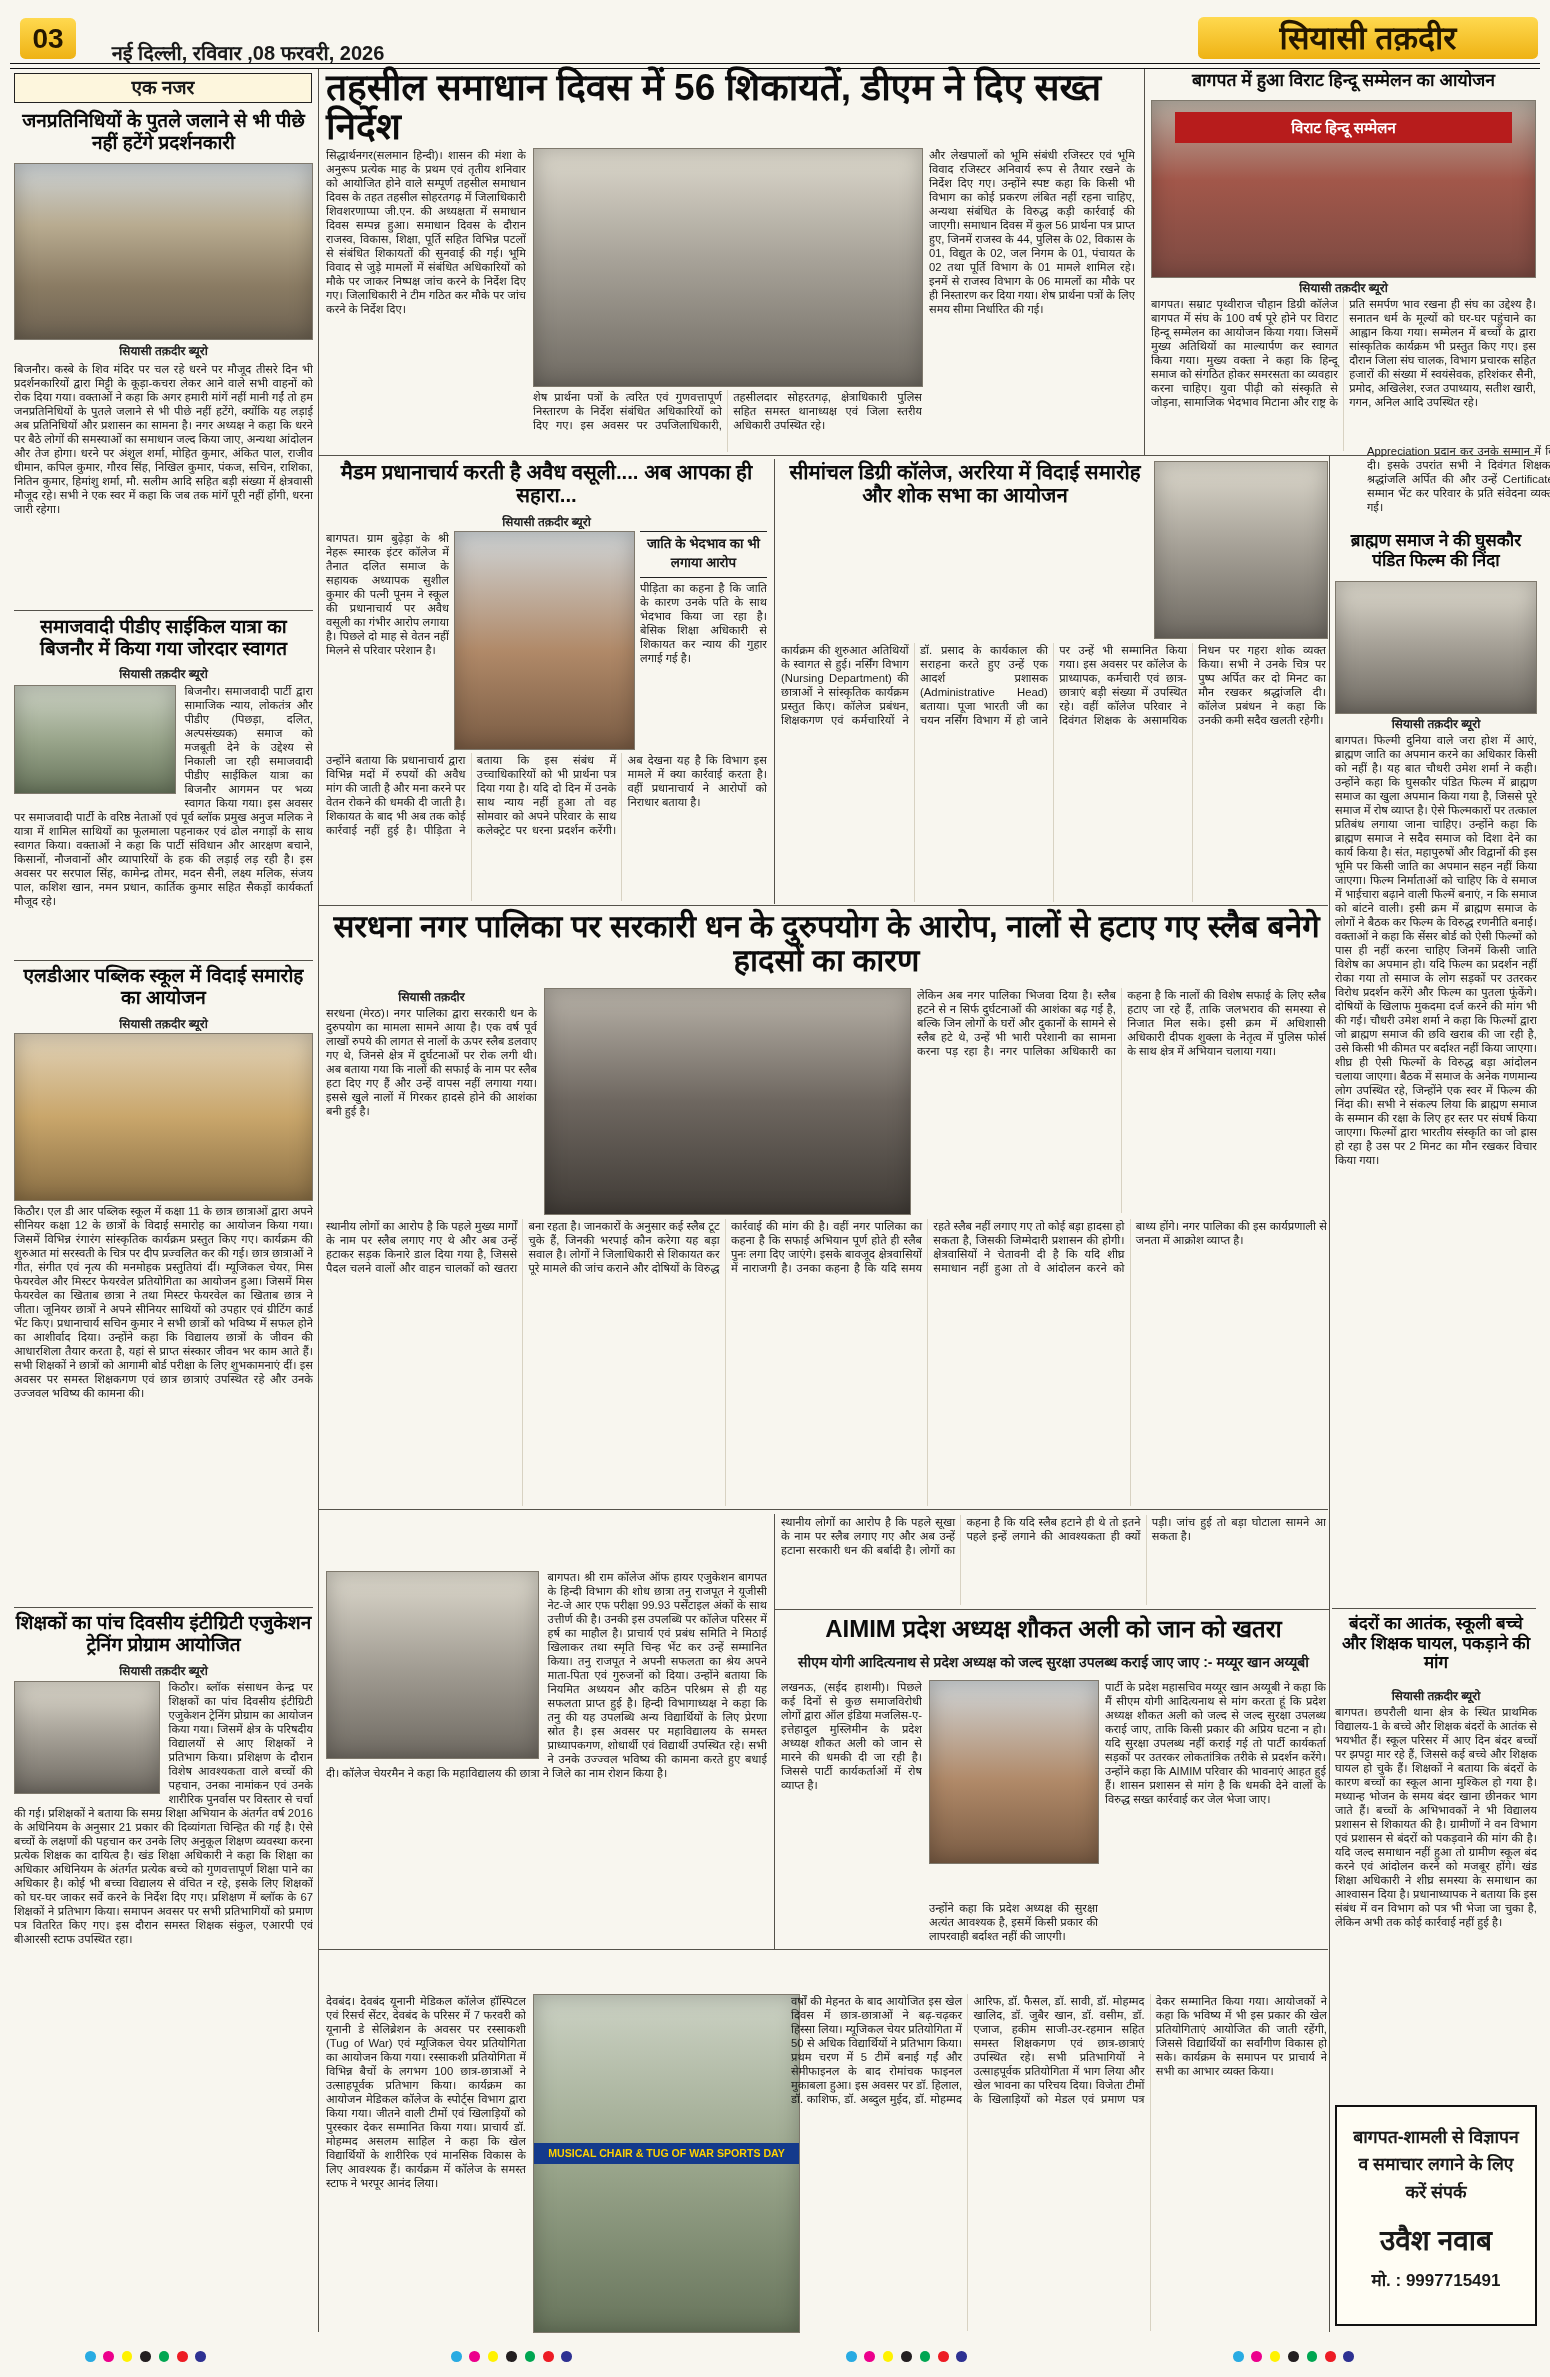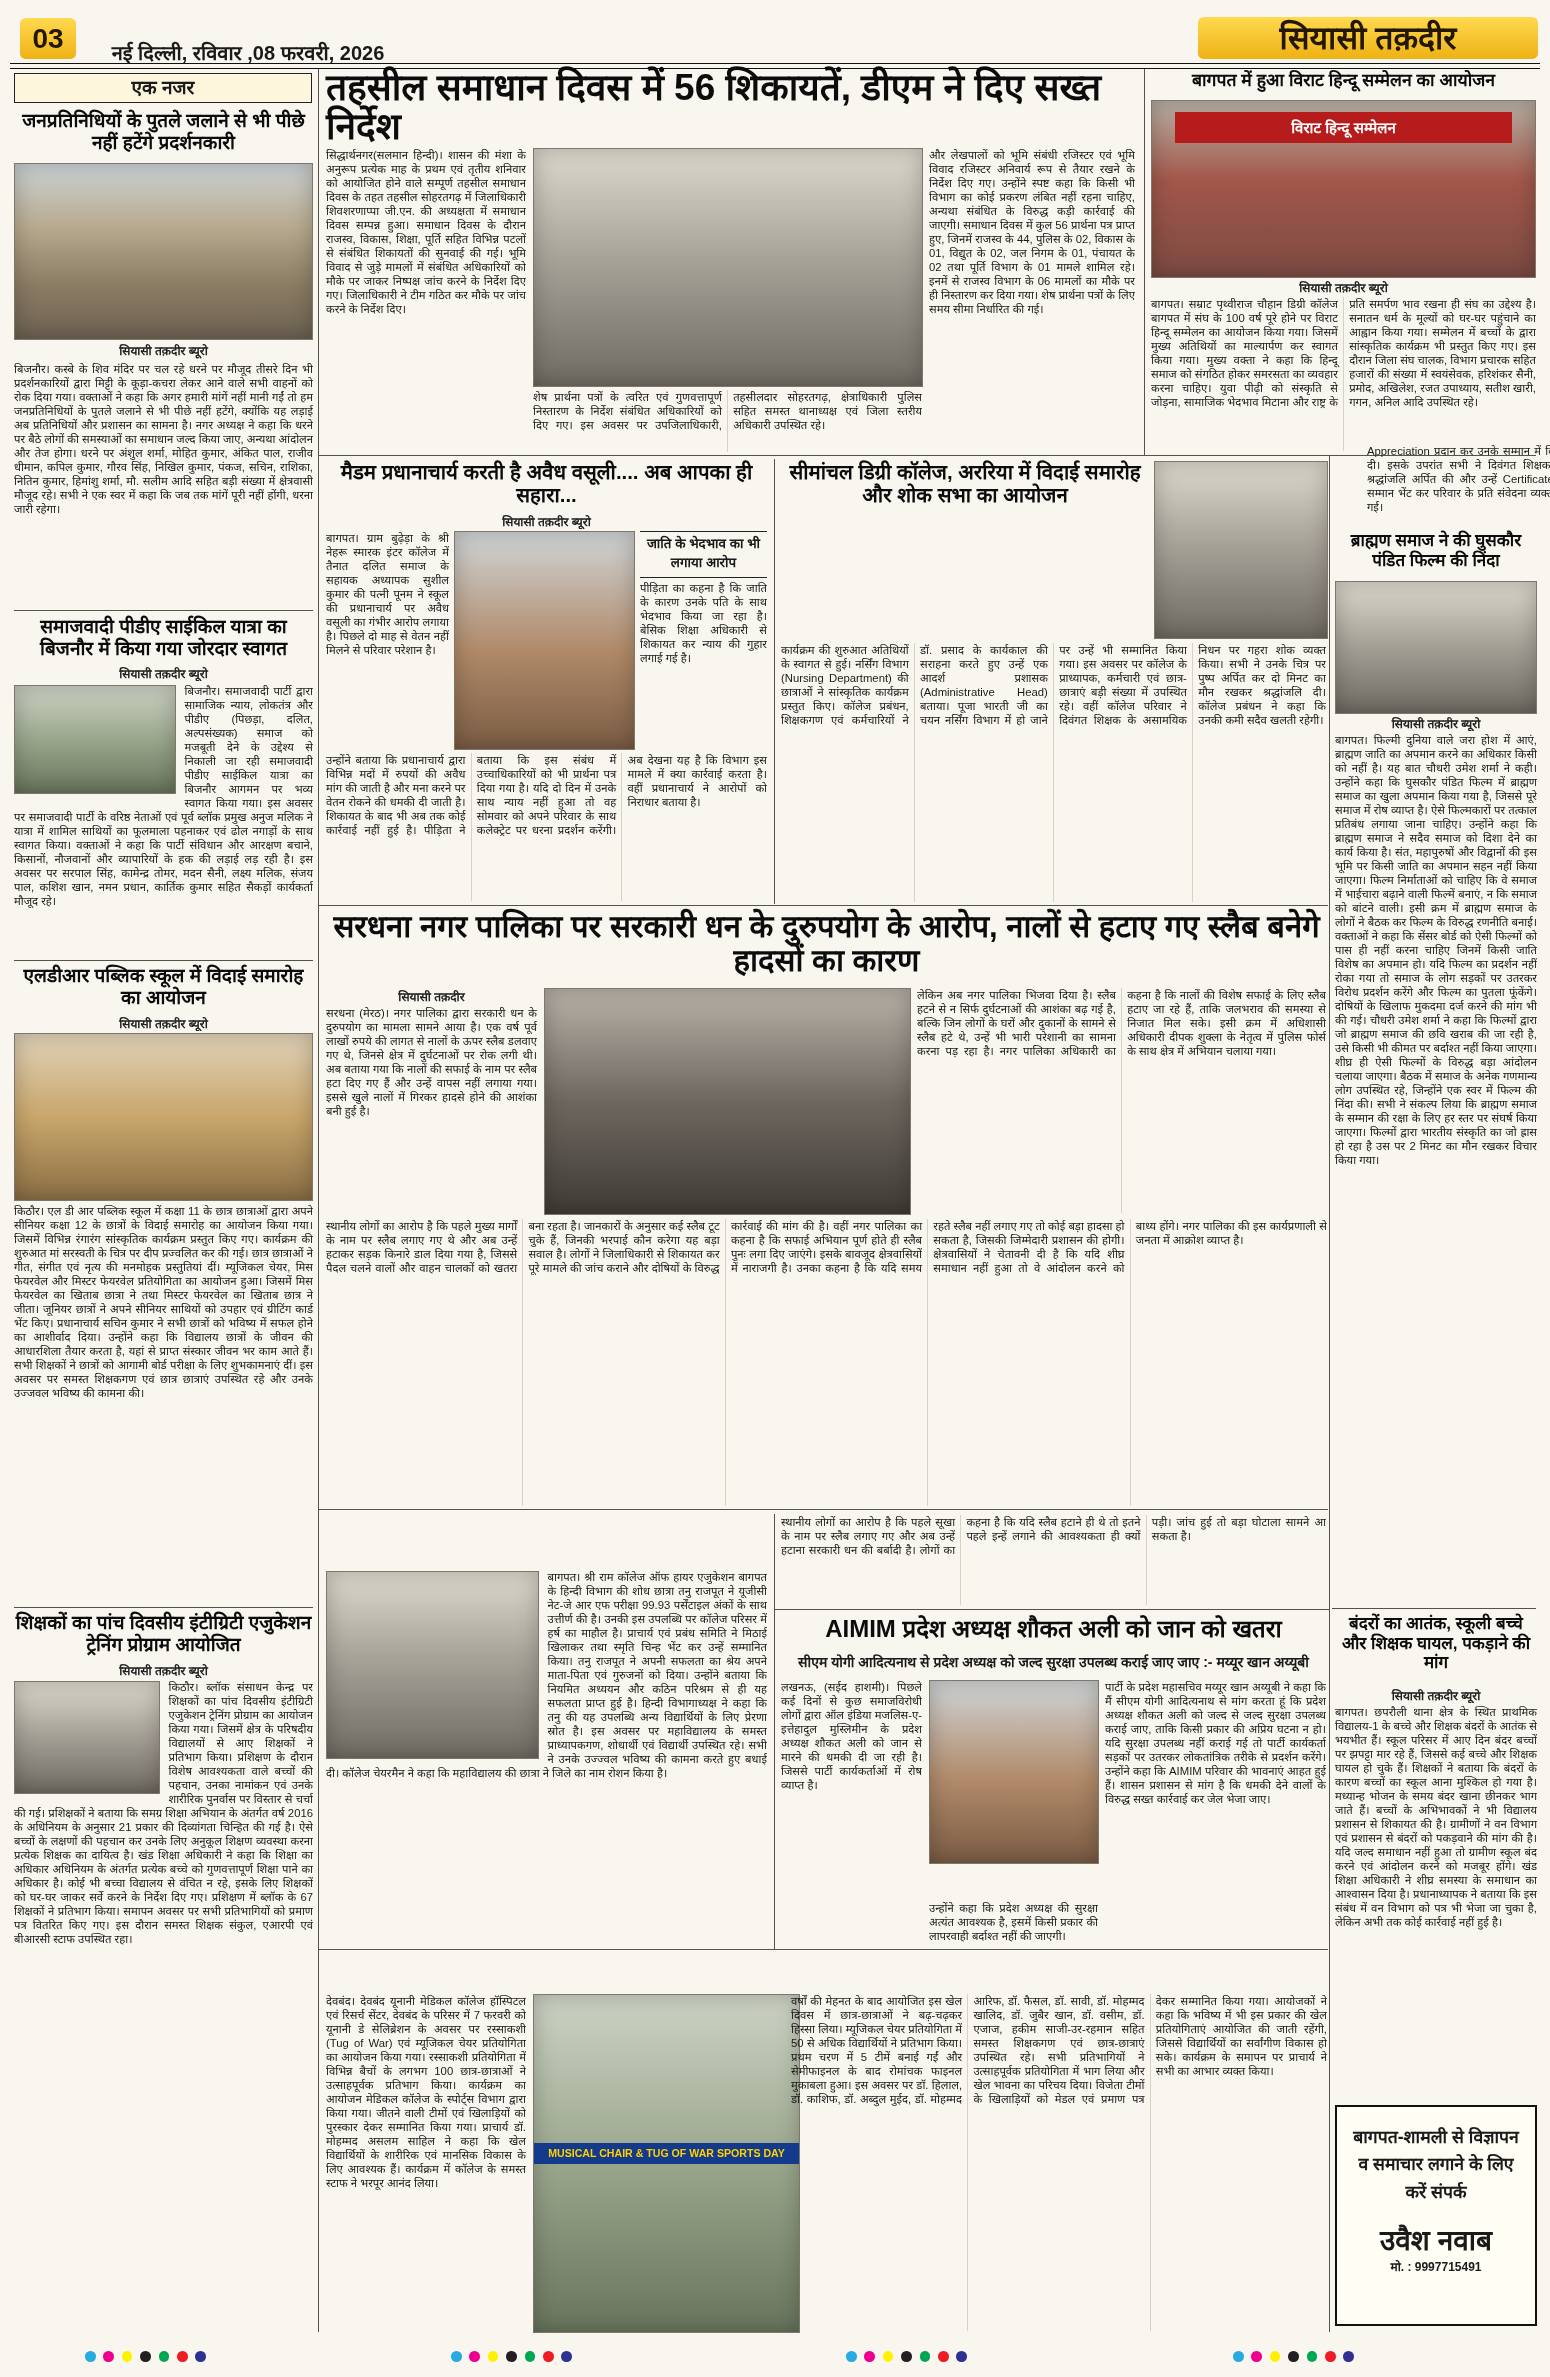--- a/index.html
+++ b/index.html
@@ -114,21 +114,21 @@
 
   <div class="hr" style="left:1332px;top:1608px;width:204px;"></div>
 
   <div class="abs headline" style="left:1335px;top:1614px;width:202px;height:70px;font-size:17px;">बंदरों का आतंक, स्कूली बच्चे और शिक्षक घायल, पकड़ाने की मांग</div>
   <div class="abs byline" style="left:1335px;top:1687px;width:202px;height:15.5px;">सियासी तक़दीर ब्यूरो</div>
   <div class="abs body-text" style="left:1335px;top:1705px;width:202px;height:392px;">बागपत। छपरौली थाना क्षेत्र के स्थित प्राथमिक विद्यालय-1 के बच्चे और शिक्षक बंदरों के आतंक से भयभीत हैं। स्कूल परिसर में आए दिन बंदर बच्चों पर झपट्टा मार रहे हैं, जिससे कई बच्चे और शिक्षक घायल हो चुके हैं। शिक्षकों ने बताया कि बंदरों के कारण बच्चों का स्कूल आना मुश्किल हो गया है। मध्यान्ह भोजन के समय बंदर खाना छीनकर भाग जाते हैं। बच्चों के अभिभावकों ने भी विद्यालय प्रशासन से शिकायत की है। ग्रामीणों ने वन विभाग एवं प्रशासन से बंदरों को पकड़वाने की मांग की है। यदि जल्द समाधान नहीं हुआ तो ग्रामीण स्कूल बंद करने एवं आंदोलन करने को मजबूर होंगे। खंड शिक्षा अधिकारी ने शीघ्र समस्या के समाधान का आश्वासन दिया है। प्रधानाध्यापक ने बताया कि इस संबंध में वन विभाग को पत्र भी भेजा जा चुका है, लेकिन अभी तक कोई कार्रवाई नहीं हुई है।</div>
 
   <div class="abs adbox" style="left:1335px;top:2105px;width:202px;height:221px;">
     <div style="font-size:17.6px;font-weight:bold;line-height:1.55;">बागपत-शामली से विज्ञापन व समाचार लगाने के लिए करें संपर्क</div>
     <div style="font-size:28px;font-weight:bold;margin-top:14px;">उवैश नवाब</div>
-    <div style="font-size:12px;font-weight:bold;">मो. : 9997715491</div>
+    <div style="font-size:17px;font-weight:bold;margin-top:10px;">मो. : 9997715491</div>
   </div>
 
   <div class="hr" style="left:318px;top:905px;width:1010px;"></div>
   <div class="abs headline" style="left:326px;top:910px;width:1001px;height:75px;font-size:31px;line-height:1.1;">सरधना नगर पालिका पर सरकारी धन के दुरुपयोग के आरोप, नालों से हटाए गए स्लैब बनेगे हादसों का कारण</div>
   <div class="abs byline" style="left:326px;top:988px;width:211px;height:15.5px;">सियासी तक़दीर</div>
   <div class="abs body-text" style="left:326px;top:1006px;width:211px;height:206px;">सरधना (मेरठ)। नगर पालिका द्वारा सरकारी धन के दुरुपयोग का मामला सामने आया है। एक वर्ष पूर्व लाखों रुपये की लागत से नालों के ऊपर स्लैब डलवाए गए थे, जिनसे क्षेत्र में दुर्घटनाओं पर रोक लगी थी। अब बताया गया कि नालों की सफाई के नाम पर स्लैब हटा दिए गए हैं और उन्हें वापस नहीं लगाया गया। इससे खुले नालों में गिरकर हादसे होने की आशंका बनी हुई है।</div>
   <div class="abs photo ph-e" style="left:544px;top:988px;width:365px;height:225px;"></div>
   <div class="abs body-text" style="left:917px;top:988px;width:409px;height:225px;column-count:2;">लेकिन अब नगर पालिका भिजवा दिया है। स्लैब हटने से न सिर्फ दुर्घटनाओं की आशंका बढ़ गई है, बल्कि जिन लोगों के घरों और दुकानों के सामने से स्लैब हटे थे, उन्हें भी भारी परेशानी का सामना करना पड़ रहा है। नगर पालिका अधिकारी का कहना है कि नालों की विशेष सफाई के लिए स्लैब हटाए जा रहे हैं, ताकि जलभराव की समस्या से निजात मिल सके। इसी क्रम में अधिशासी अधिकारी दीपक शुक्ला के नेतृत्व में पुलिस फोर्स के साथ क्षेत्र में अभियान चलाया गया।</div>
   <div class="abs body-text" style="left:326px;top:1219px;width:1001px;height:287px;column-count:5;">स्थानीय लोगों का आरोप है कि पहले मुख्य मार्गों के नाम पर स्लैब लगाए गए थे और अब उन्हें हटाकर सड़क किनारे डाल दिया गया है, जिससे पैदल चलने वालों और वाहन चालकों को खतरा बना रहता है। जानकारों के अनुसार कई स्लैब टूट चुके हैं, जिनकी भरपाई कौन करेगा यह बड़ा सवाल है। लोगों ने जिलाधिकारी से शिकायत कर पूरे मामले की जांच कराने और दोषियों के विरुद्ध कार्रवाई की मांग की है। वहीं नगर पालिका का कहना है कि सफाई अभियान पूर्ण होते ही स्लैब पुनः लगा दिए जाएंगे। इसके बावजूद क्षेत्रवासियों में नाराजगी है। उनका कहना है कि यदि समय रहते स्लैब नहीं लगाए गए तो कोई बड़ा हादसा हो सकता है, जिसकी जिम्मेदारी प्रशासन की होगी। क्षेत्रवासियों ने चेतावनी दी है कि यदि शीघ्र समाधान नहीं हुआ तो वे आंदोलन करने को बाध्य होंगे। नगर पालिका की इस कार्यप्रणाली से जनता में आक्रोश व्याप्त है।</div>
   <div class="hr" style="left:318px;top:1509px;width:1010px;"></div>

